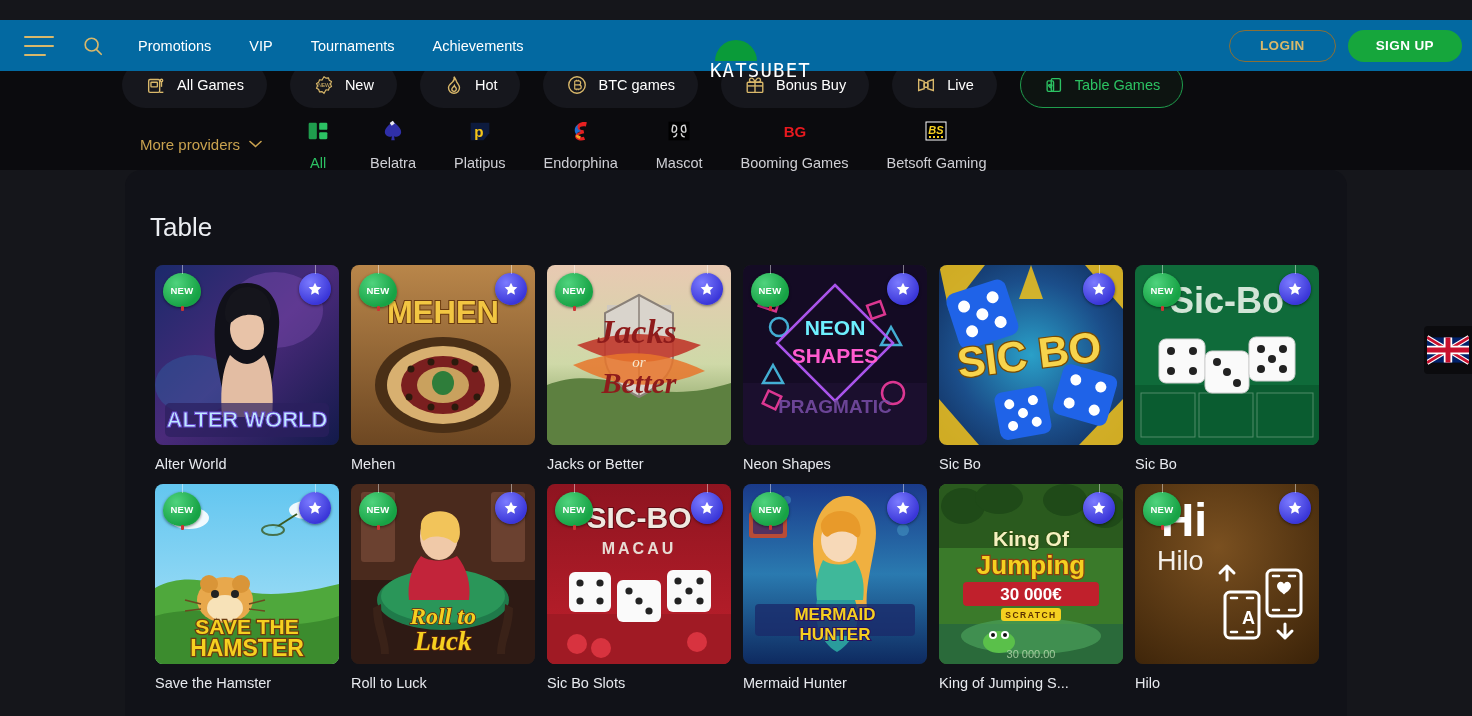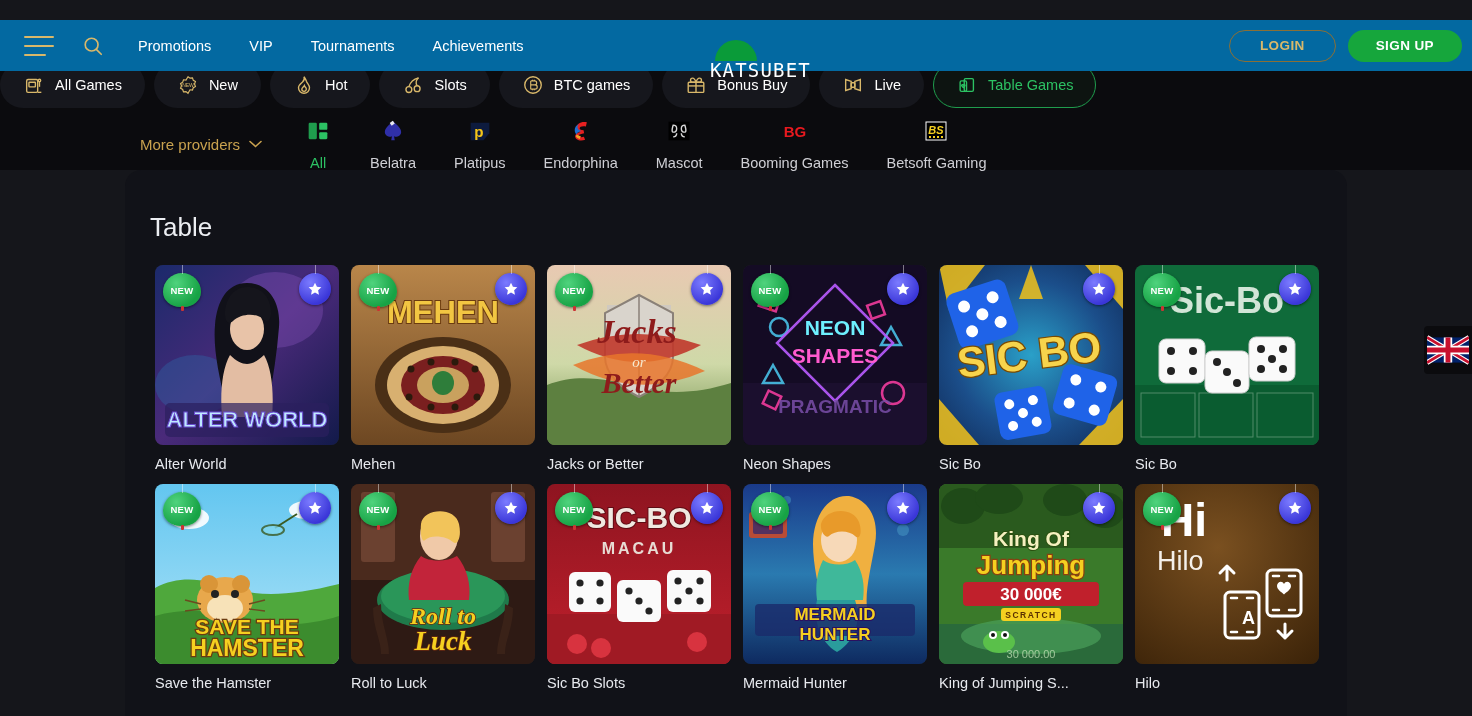--- a/index.html
+++ b/index.html
@@ -39,21 +39,21 @@
   .btn-signup {
     border:none; color:#fff; background:#16a63c;
     border-radius: 20px; padding: 0 28px; height: 32px; line-height:32px;
     font-size:13.5px; font-weight:bold; letter-spacing:.4px; cursor:pointer;
     font-family:"Liberation Sans", sans-serif;
   }
 
   
   .cats {
     position:absolute; top:51px; left:0; width:1472px; height:67px;
-    background:#0b0b0e; display:flex; align-items:center; gap:9px; z-index:19;
+    background:#0b0b0e; display:flex; align-items:center; padding-left:122px; gap:23px; z-index:19;
   }
   .pill {
     display:flex; align-items:center; gap:10px;
     height:46px; padding: 0 22px; border-radius:23px;
     background:#16171d; color:#fff; font-size:14.5px; cursor:pointer;
     border:1px solid transparent; white-space:nowrap;
   }
   .pill .ic { width:22px; height:22px; display:block; flex:none; }
   .pill.active { background:#0d1411; border:1px solid #1f9d4d; color:#2cc263; }
 
@@ -172,29 +172,20 @@
     </div>
 
     <div class="pill">
       <svg class="ic" viewBox="0 0 24 24" fill="none" stroke="#d9b86a" stroke-width="1.5">
         <path d="M12 3c0 0 1.2 3.4-1.6 5.8C8.2 10.7 6 12.3 6 15a6 6 0 0012 0c0-3.2-2.4-4.6-3.4-7.2C14 6 12 3 12 3z"></path>
         <path d="M12 19a2.6 2.6 0 002.4-3.4c-.4-1-1.6-1.6-2-3-1 1.6-2.8 2.2-2.8 4.1A2.5 2.5 0 0012 19z"></path>
       </svg>
       <span>Hot</span>
     </div>
 
-    <div class="pill">
-      <svg class="ic" viewBox="0 0 24 24" fill="none" stroke="#d9b86a" stroke-width="1.5">
-        <circle cx="7.5" cy="17" r="3.2"></circle>
-          <circle cx="16.5" cy="16" r="3.2"></circle>
-        <path d="M7.5 13.8C9 9 13 5.5 18 4.2"></path>
-          <path d="M16.5 12.8C14.5 9.5 16 6 18 4.2"></path>
-      </svg>
-      <span>Slots</span>
-    </div>
 
     <div class="pill">
       <svg class="ic" viewBox="0 0 24 24" fill="none" stroke="#d9b86a" stroke-width="1.5">
         <circle cx="12" cy="12" r="9"></circle>
         <path d="M9.5 7.5v9M11.5 6.2v1.3M11.5 16.5v1.3M13.5 6.2v1.3M13.5 16.5v1.3" stroke-width="1.2"></path>
         <path d="M9.5 7.5h4.3a2.2 2.2 0 010 4.4H9.5M9.5 11.9h4.8a2.3 2.3 0 010 4.6H9.5" stroke-width="1.3"></path>
       </svg>
       <span>BTC games</span>
     </div>
 

